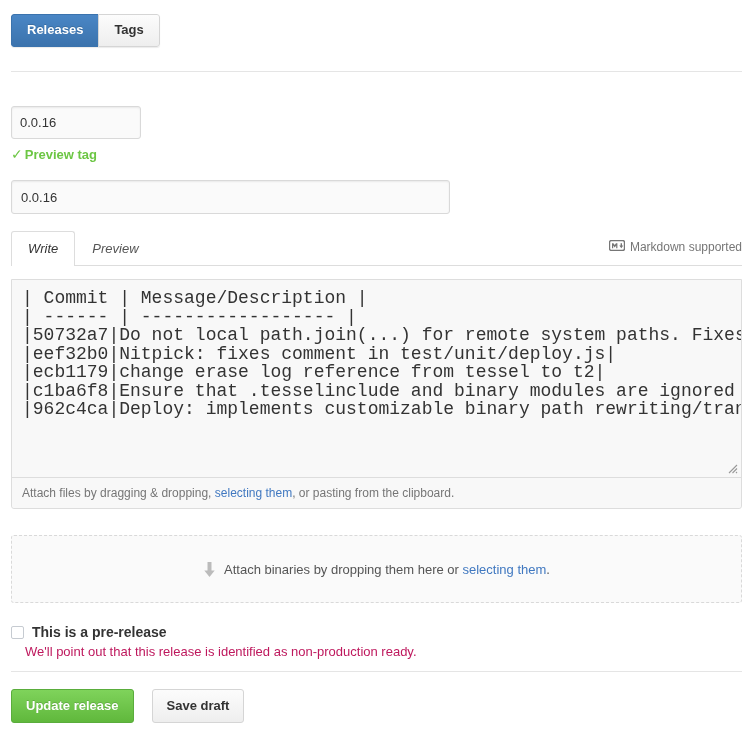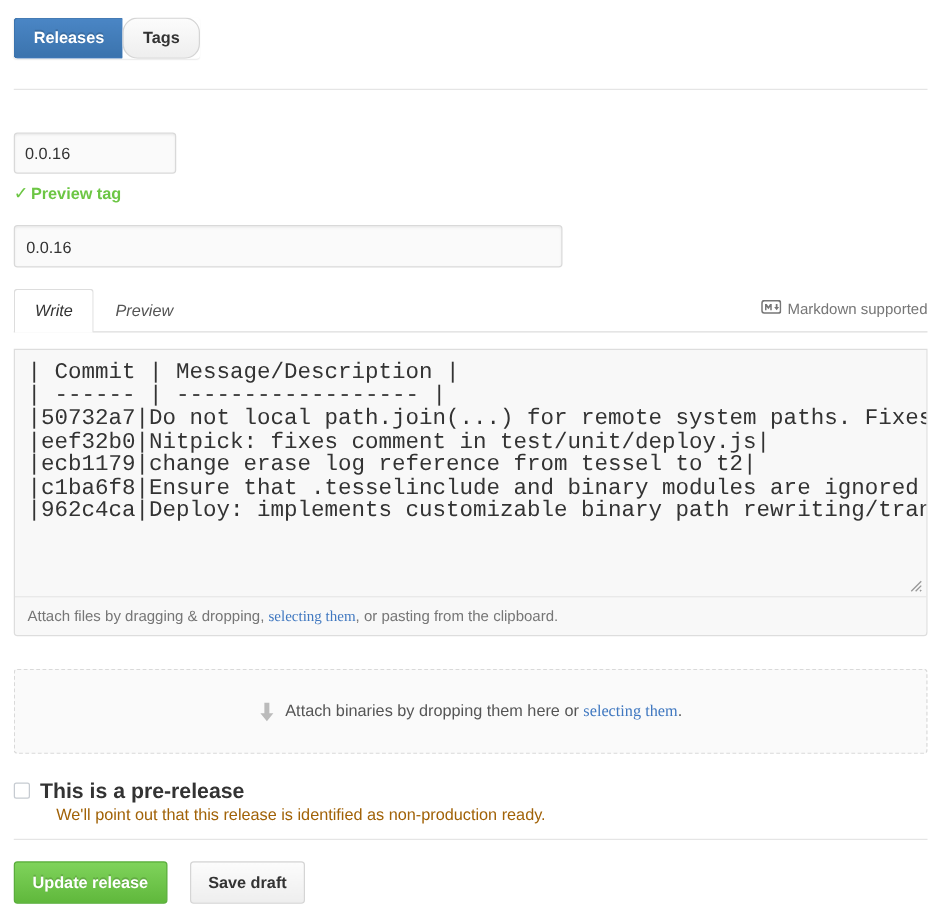--- a/index.html
+++ b/index.html
@@ -58,21 +58,20 @@
     color: #ffffff;
     background-color: #4078c0;
     background-image: linear-gradient(#4a86c5, #3b73ad);
     border-color: #3b73ad;
     text-shadow: 0 -1px 0 rgba(0,0,0,0.15);
   }
   .btngroup-item.normal {
     color: #333333;
     background-color: #fafafa;
     background-image: linear-gradient(#fcfcfc, #eeeeee);
-    border-radius: 12px;
   }
 
   
   .rule {
     position: absolute;
     left: 11px;
     width: 731px;
     height: 1px;
     background: #e5e5e5;
   }
@@ -247,21 +246,20 @@
     padding: 7px 10px;
     font-size: 12px;
     color: #767676;
     line-height: 16px;
     border-radius: 0 0 3px 3px;
   }
   a.link {
     color: #4078c0;
     text-decoration: none;
     cursor: pointer;
-    font-family: Liberation Serif, serif;
   }
 
   
   .dropzone {
     position: absolute;
     left: 11px;
     top: 535px;
     width: 731px;
     height: 68px;
     box-sizing: border-box;
@@ -303,31 +301,31 @@
     border: 1px solid #c6cbd1;
     border-radius: 2px;
     background: #ffffff;
     cursor: pointer;
     flex: none;
     appearance: none;
     -webkit-appearance: none;
     outline: none;
   }
   .prerelease-label {
-    font-size: 17px;
+    font-size: 14px;
     font-weight: bold;
     color: #333333;
     line-height: 17px;
     cursor: pointer;
   }
   .prerelease-note {
-    margin-left: 34px;
+    margin-left: 14px;
     margin-top: 2px;
     font-size: 13px;
-    color: #a16207;
+    color: #be185d;
     line-height: 17px;
   }
 
   
   .actions {
     position: absolute;
     left: 11px;
     top: 689px;
     display: flex;
     gap: 18px;

